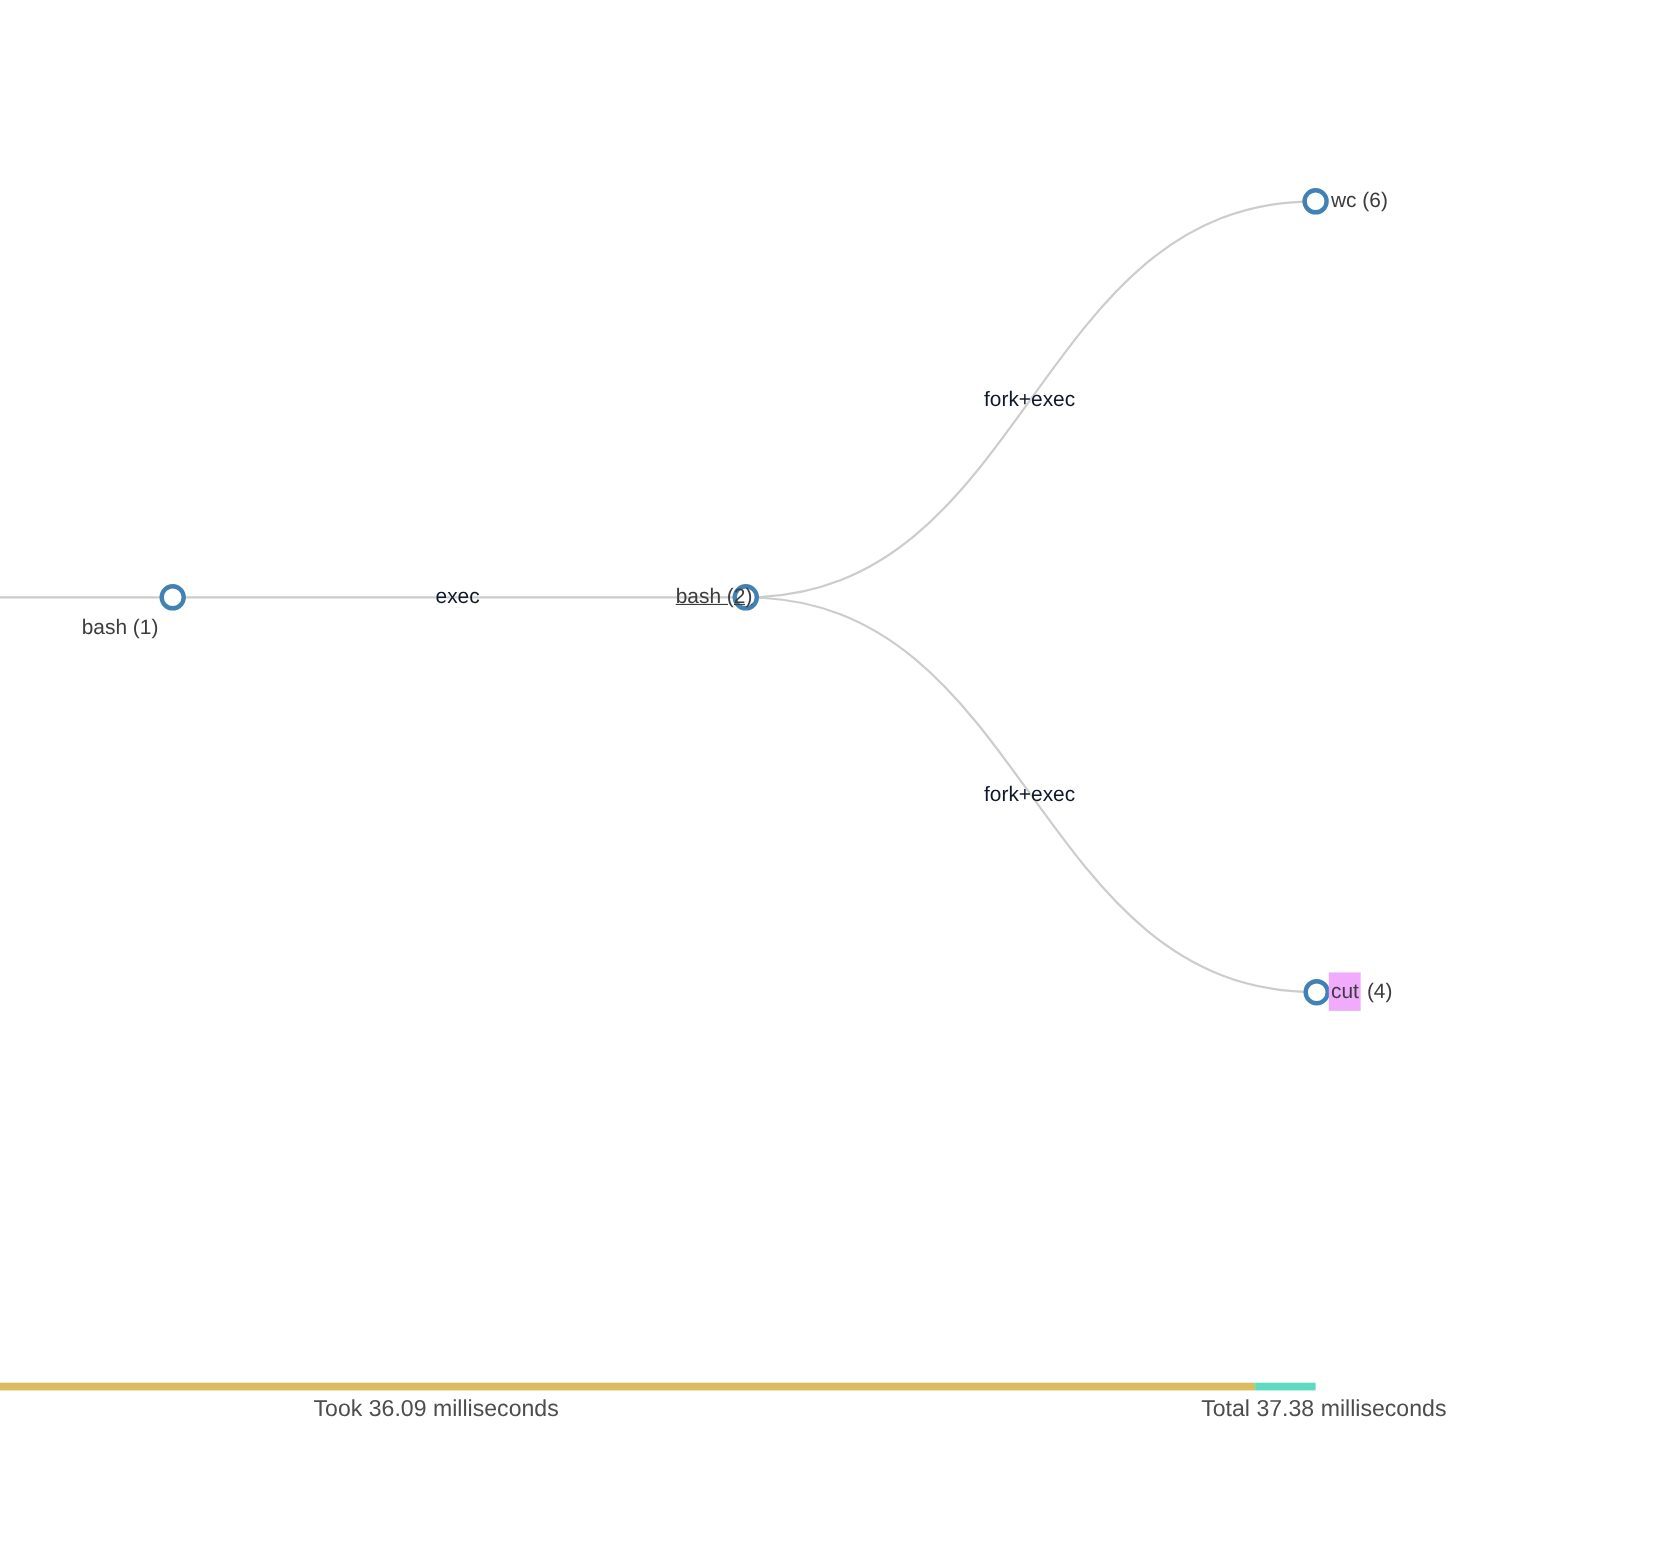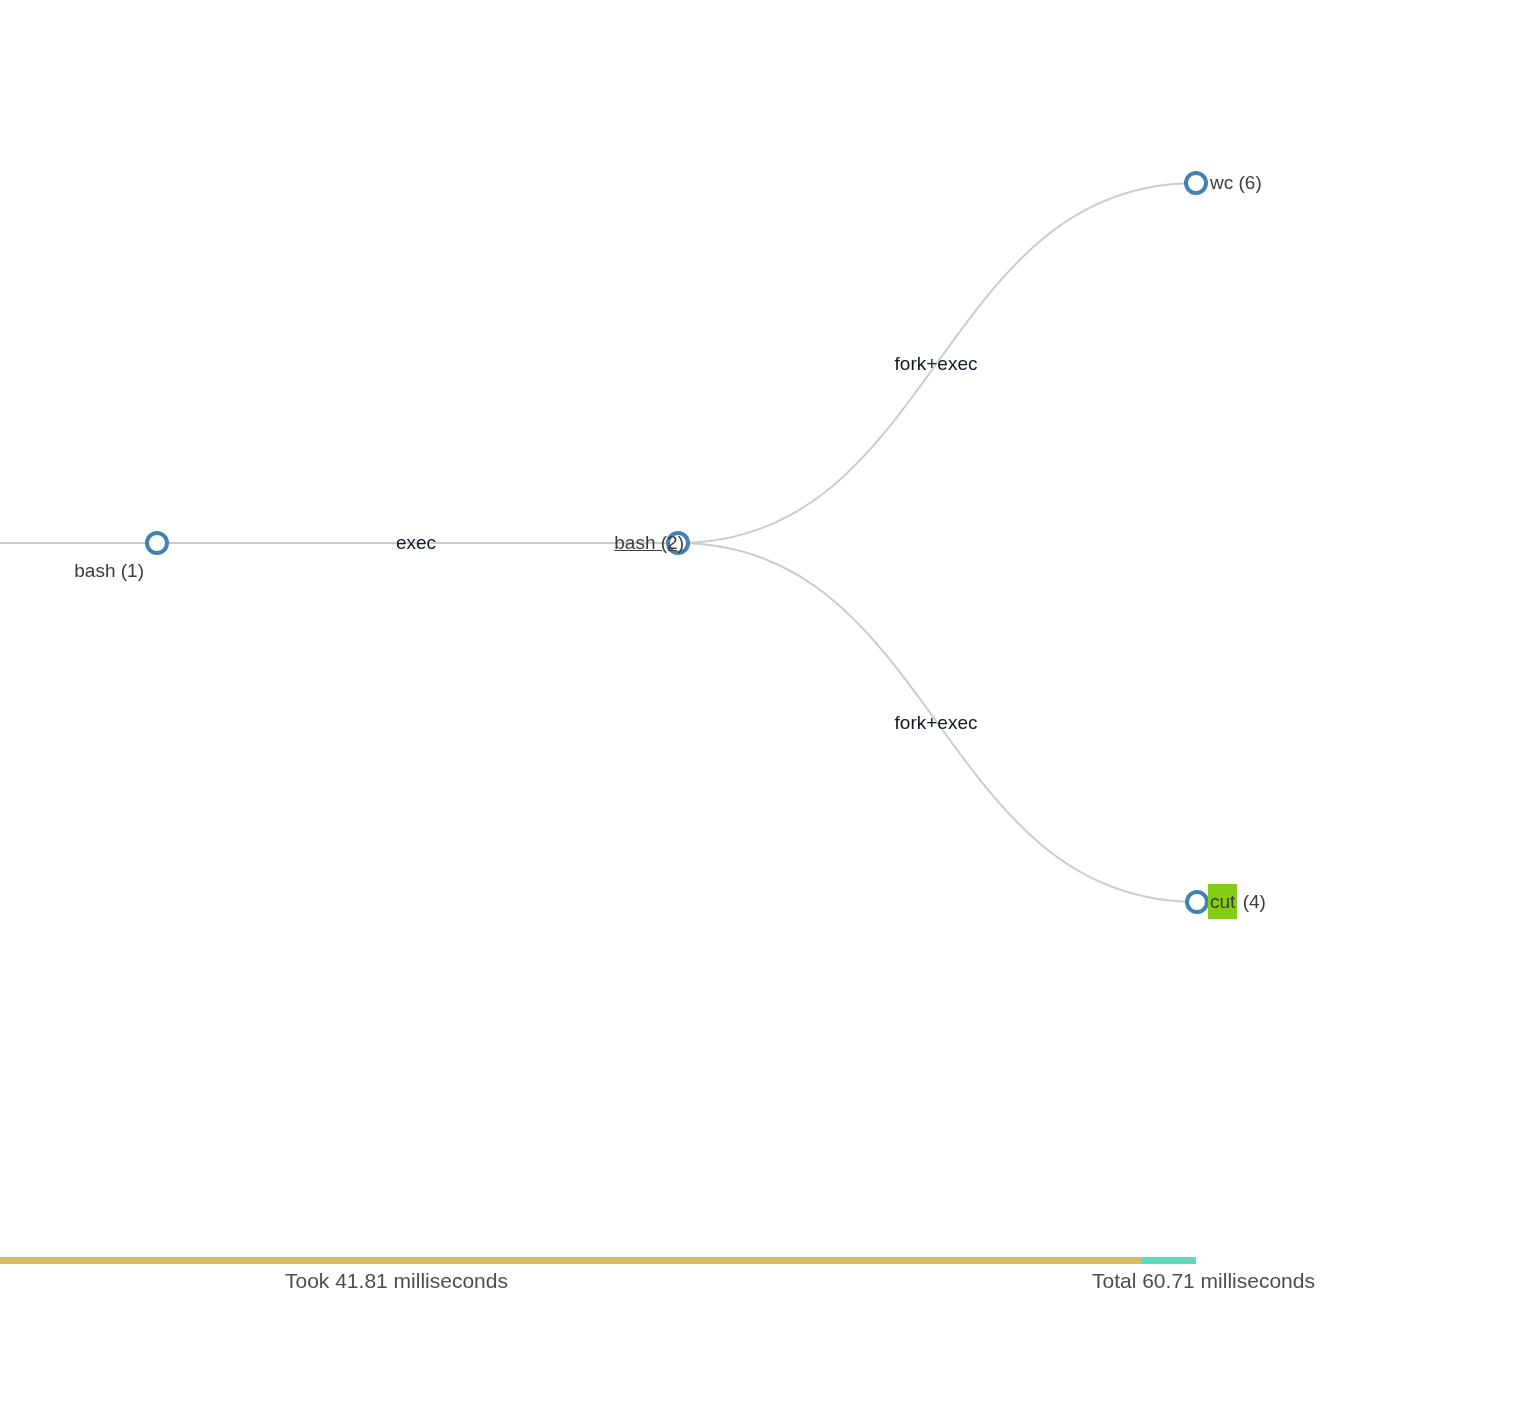--- a/index.html
+++ b/index.html
@@ -40,21 +40,21 @@
     color: #3c3c3c;
     white-space: nowrap;
   }
   .label.right { text-align: right; }
   .label.center { text-align: center; }
   .edge-label {
     color: #0f172a;
     text-shadow: 0 0 2px #ffffff;
   }
   .selected-text {
-    background: #84cc16;
+    background: #f0abfc;
     padding: 7px 2px;
   }
   .pre { white-space: pre; }
   .bar {
     position: absolute;
     top: 1257px;
     height: 7px;
     z-index: 2;
   }
   .bar.took { left: 0; width: 1141px; background: #d9bc5f; }
@@ -95,17 +95,17 @@
 
   <div class="label edge-label center" style="left:366px; width:100px; top:530px;">exec</div>
 
   <div class="label edge-label center" style="left:886px; width:100px; top:351px;">fork+exec</div>
 
   <div class="label edge-label center" style="left:886px; width:100px; top:710px;">fork+exec</div>
 
   <div class="bar took"></div>
   <div class="bar rest"></div>
 
-  <div class="footer-label" style="left:285px;">Took 41.81 milliseconds</div>
+  <div class="footer-label" style="left:285px;">Took 36.09 milliseconds</div>
 
-  <div class="footer-label" style="left:1092px;">Total 60.71 milliseconds</div>
+  <div class="footer-label" style="left:1092px;">Total 37.38 milliseconds</div>
 
 </div>
 
 </body></html>

